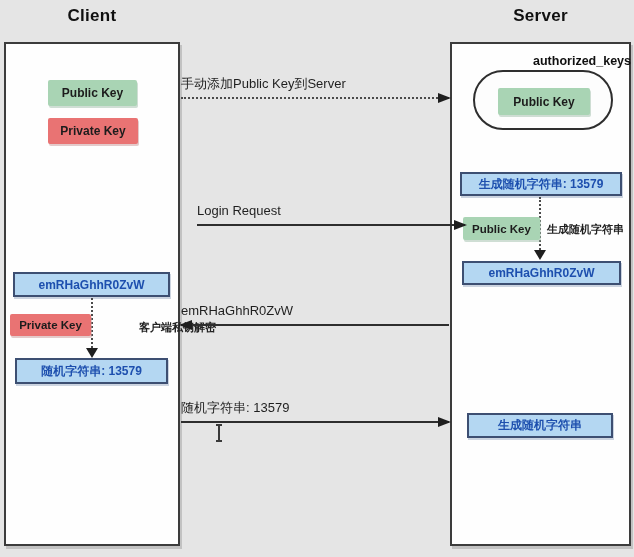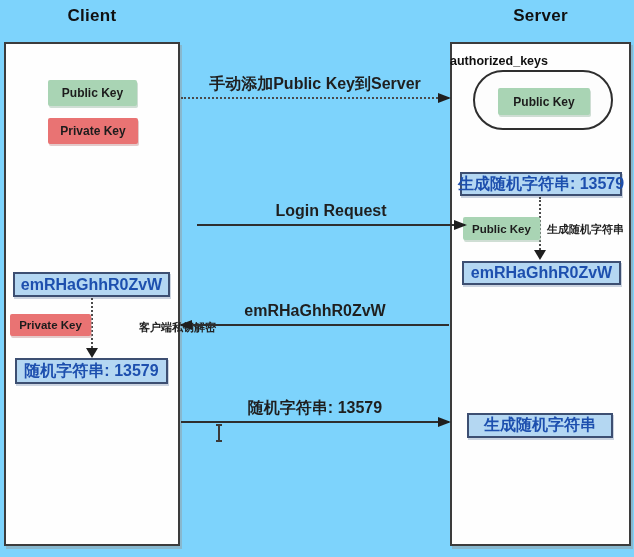--- a/index.html
+++ b/index.html
@@ -1,19 +1,19 @@
 <!DOCTYPE html>
 <html><head>
 <meta charset="utf-8">
 <style>
   html,body{margin:0;padding:0;background:#fbfaf9;}
   *{box-sizing:border-box;}
   .canvas{
     position:relative;width:634px;height:557px;overflow:hidden;
-    font-family:"Liberation Sans", sans-serif;background:#7dd3fc;
+    font-family:"Liberation Sans", sans-serif;background:#e5e5e5;
   }
   .lifeline-title{
     position:absolute;top:6px;font-weight:bold;font-size:17px;color:#101010;
     text-align:center;letter-spacing:.3px;
   }
   .client-title{left:4px;width:176px;}
   .server-title{left:450px;width:181px;}
   .actor-box{
     position:absolute;top:42px;height:504px;background:#fefefe;
     border:2px solid #3c3c3c;box-shadow:2px 3px 0 rgba(150,150,150,.45);
@@ -24,54 +24,54 @@
   .chip{
     position:absolute;display:flex;align-items:center;justify-content:center;
     font-size:12px;color:#1c1c1c;font-weight:bold;border-radius:2px;
   }
   .green{background:#a9d4b4;box-shadow:1px 2px 0 rgba(160,190,170,.5);}
   .red{background:#e97373;box-shadow:1px 2px 0 rgba(200,150,150,.5);}
 
   .bluebox{
     position:absolute;display:flex;align-items:center;justify-content:center;
     background:#b4d7f2;border:2px solid #3d4f72;color:#1d4fae;
-    font-size:16px;font-weight:bold;white-space:nowrap;
+    font-size:12px;font-weight:bold;white-space:nowrap;
     box-shadow:1px 2px 0 rgba(130,150,180,.4);
   }
   .pos-c-pk{left:48px;top:80px;width:89px;height:26px;}
   .pos-c-prk{left:48px;top:118px;width:90px;height:26px;}
   .pos-c-enc{left:13px;top:272px;width:157px;height:25px;}
   .pos-c-prk2{left:10px;top:314px;width:81px;height:22px;font-size:11.5px;}
   .pos-c-rand{left:15px;top:358px;width:153px;height:26px;}
   .pos-s-pk1{left:498px;top:88px;width:92px;height:27px;}
   .pos-s-gen{left:460px;top:172px;width:162px;height:24px;}
   .pos-s-pk2{left:463px;top:217px;width:77px;height:23px;font-size:11.5px;}
   .pos-s-enc{left:462px;top:261px;width:159px;height:24px;}
   .pos-s-cmp{left:467px;top:413px;width:146px;height:25px;}
 
   .note{
     position:absolute;font-size:11px;color:#222;white-space:nowrap;font-weight:bold;
   }
   .pos-c-note{left:94px;top:320px;margin-left:45px;}
   .pos-s-note{left:547px;top:222px;}
 
   .authkeys{
-    position:absolute;left:450px;width:181px;top:54px;text-align:left;
+    position:absolute;left:450px;width:181px;top:54px;text-align:right;
     font-weight:bold;font-size:12.5px;color:#101010;
   }
   .capsule{
     position:absolute;left:473px;top:70px;width:140px;height:60px;
     border:2.5px solid #2e2e2e;border-radius:30px;background:#fdfdfd;
   }
 
   
   .msg{position:absolute;left:181px;width:268px;}
   .msg-label{
-    text-align:center;font-size:16px;color:#1f1f1f;line-height:16px;
-    margin-bottom:5px;white-space:nowrap;font-weight:bold;
+    font-size:13px;color:#1f1f1f;line-height:16px;
+    margin-bottom:5px;white-space:nowrap;font-weight:normal;
   }
   .msg-line{position:relative;height:0;}
   .line-solid{border-top:2px solid #2e2e2e;}
   .line-dotted{border-top:2px dotted #4a4a4a;}
   .head{position:absolute;width:0;height:0;top:-6px;}
   .head-right{right:-2px;border-left:13px solid #1f1f1f;border-top:5px solid transparent;border-bottom:5px solid transparent;}
   .head-left{left:-2px;border-right:13px solid #1f1f1f;border-top:5px solid transparent;border-bottom:5px solid transparent;}
   .msg1{top:76px;}
   .msg2{top:203px;margin-left:16px;}
   .msg3{top:303px;}

